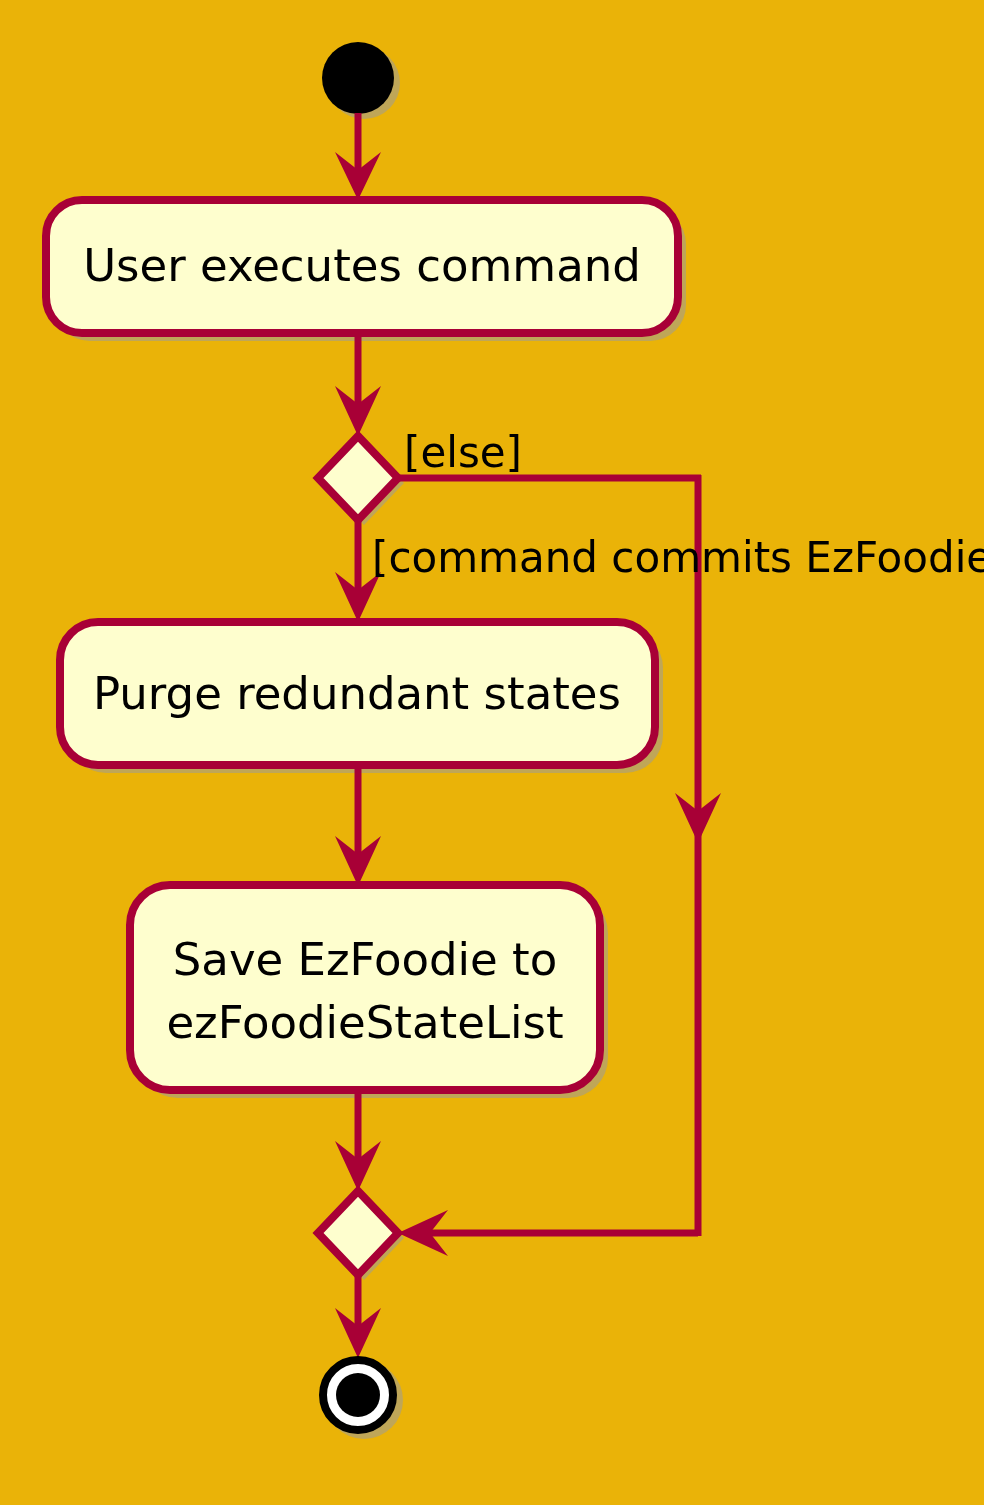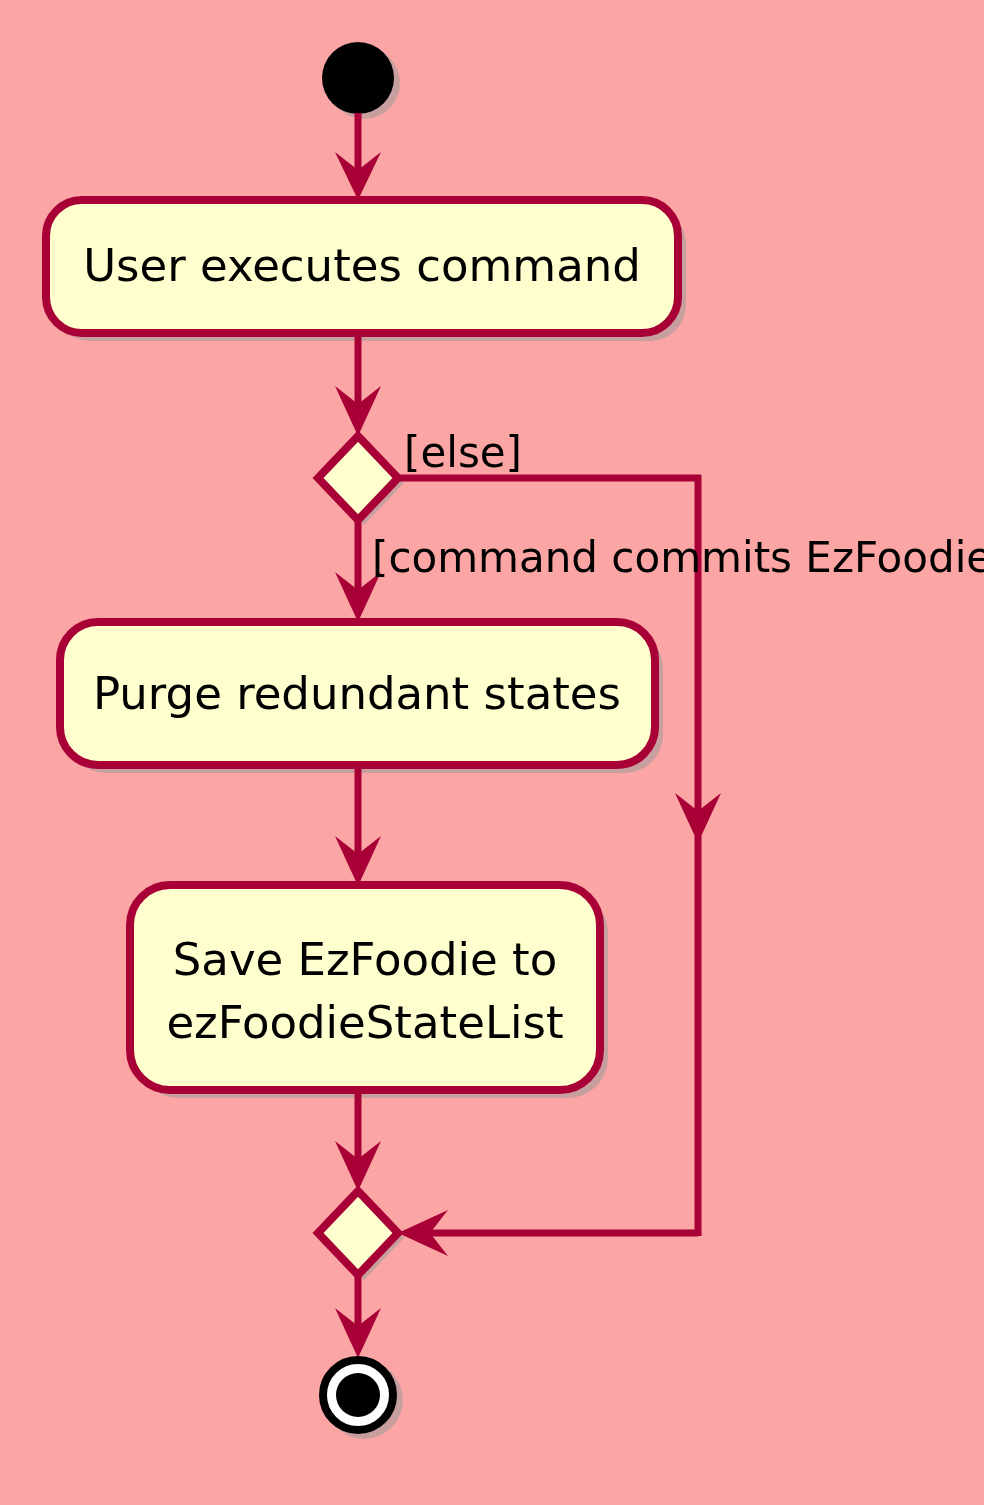--- a/index.html
+++ b/index.html
@@ -8,21 +8,21 @@
     padding: 0;
     background: #FFFFFF;
   }
   body {
     font-family: "DejaVu Sans", sans-serif;
   }
   #diagram-root {
     position: relative;
     width: 984px;
     height: 1505px;
-    background: #fca5a5;
+    background: #eab308;
     overflow: hidden;
   }
   svg#activity-canvas {
     display: block;
     width: 984px;
     height: 1505px;
   }
   .node-shape {
     fill: #FEFECE;
     stroke: #A80036;

